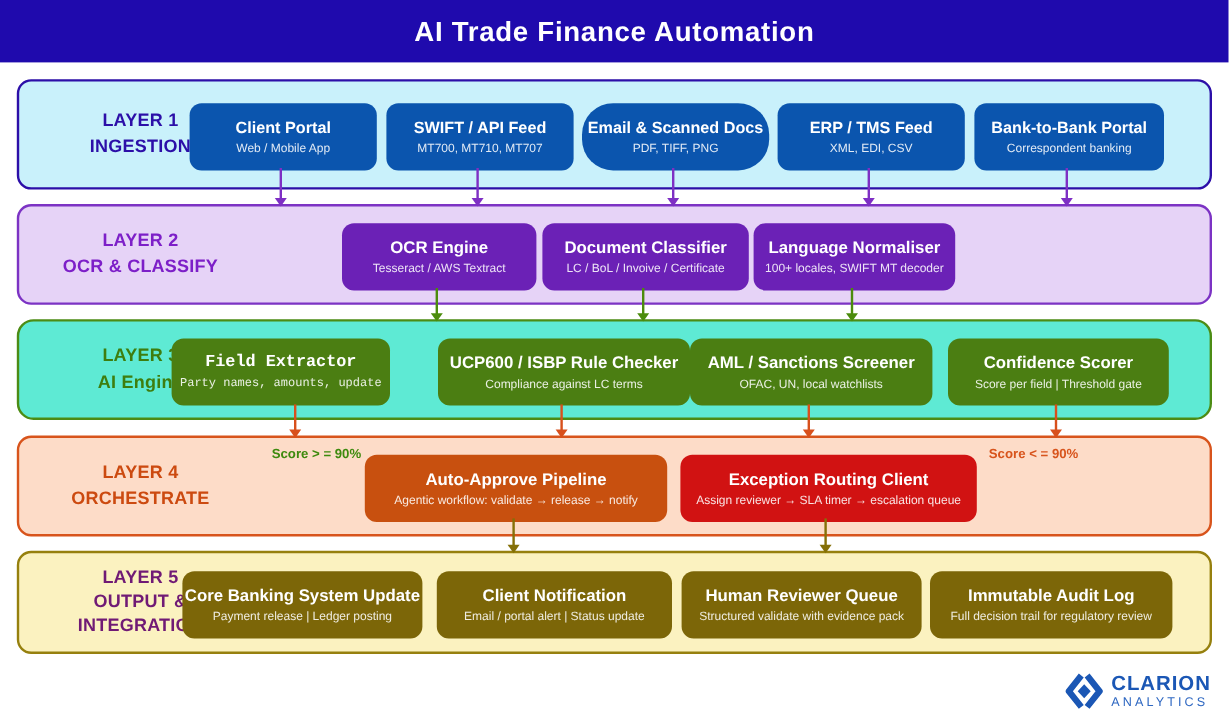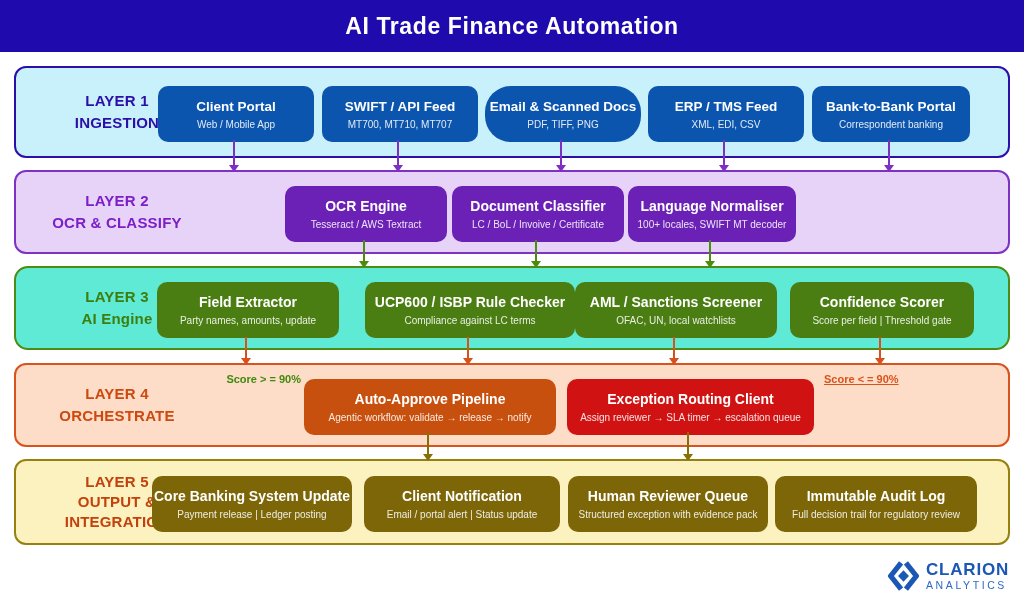--- a/index.html
+++ b/index.html
@@ -19,40 +19,40 @@
   .b4{top:363px;height:84px;background:#fddcc8;border-color:#d8541c;}
   .b5{top:459px;height:86px;background:#fbf2c0;border-color:#96800e;}
 
   .band-label{position:absolute;left:22px;top:0;width:158px;height:100%;
               display:flex;flex-direction:column;align-items:center;justify-content:center;
               font-weight:bold;font-size:15px;line-height:22px;text-align:center;letter-spacing:0.2px;}
   .b1 .band-label{color:#2c0fa8;}
   .b2 .band-label{color:#7d1fc8;}
   .b3 .band-label{color:#3e7e0e;}
   .b4 .band-label{color:#cc4a10;}
-  .b5 .band-label{color:#c2410c;line-height:20px;}
+  .b5 .band-label{color:#701a75;line-height:20px;}
 
   
   .node{position:absolute;height:56px;border-radius:10px;display:flex;flex-direction:column;
         align-items:center;justify-content:center;box-sizing:border-box;padding:2px 4px;}
   .nt{color:#ffffff;font-weight:bold;font-size:14px;white-space:nowrap;margin-bottom:5px;}
   .ns{color:rgba(255,255,255,0.88);font-size:10px;white-space:nowrap;}
   .l1 .nt{font-size:13.5px;}
   .l1{top:18px;background:#0b55ae;}
   .l2{top:14px;background:#6b21b6;}
   .l3{top:14px;background:#4b7e12;}
   .l4{top:14px;}
   .n-approve{background:#c8500f;}
   .n-exception{background:#d11212;}
   .l5{top:15px;background:#7c6608;}
 
   
   .score{position:absolute;top:8px;font-size:11px;font-weight:bold;white-space:nowrap;}
   .score-high{left:160px;width:125px;text-align:right;color:#3e8a0e;}
-  .score-low{left:808px;color:#d8541c;text-decoration:underline;}
+  .score-low{left:808px;color:#d8541c;}
 
   
   .arrow{position:absolute;width:2px;background:currentColor;}
   .arrow::after{content:"";position:absolute;left:-4px;bottom:-2px;width:0;height:0;
                 border:5px solid transparent;border-bottom:none;border-top:7px solid currentColor;}
   .arr-purple{color:#7e2fc4;top:140px;height:30px;}
   .arr-green{color:#4b8c0c;top:240px;height:26px;}
   .arr-orange{color:#d8501c;top:337px;height:26px;}
   .arr-olive{color:#857008;top:432px;height:27px;}
 
@@ -115,21 +115,21 @@
       <div class="nt">Language Normaliser</div>
       <div class="ns">100+ locales, SWIFT MT decoder</div>
     </div>
   </div>
 
   <div class="band b3">
     <div class="band-label">
       <span>LAYER 3</span>
       <span>AI Engine</span>
     </div>
-    <div class="node l3" style="left:141px;width:182px;">
+    <div class="node l3" style="left:127px;width:182px;font-family:Liberation Mono, monospace;">
       <div class="nt">Field Extractor</div>
       <div class="ns">Party names, amounts, update</div>
     </div>
     <div class="node l3" style="left:349px;width:210px;">
       <div class="nt">UCP600 / ISBP Rule Checker</div>
       <div class="ns">Compliance against LC terms</div>
     </div>
     <div class="node l3" style="left:559px;width:202px;">
       <div class="nt">AML / Sanctions Screener</div>
       <div class="ns">OFAC, UN, local watchlists</div>
@@ -166,21 +166,21 @@
     <div class="node l5" style="left:136px;width:200px;">
       <div class="nt">Core Banking System Update</div>
       <div class="ns">Payment release | Ledger posting</div>
     </div>
     <div class="node l5" style="left:348px;width:196px;">
       <div class="nt">Client Notification</div>
       <div class="ns">Email / portal alert | Status update</div>
     </div>
     <div class="node l5" style="left:552px;width:200px;">
       <div class="nt">Human Reviewer Queue</div>
-      <div class="ns">Structured exception with evidence pack</div>
+      <div class="ns">Structured validate with evidence pack</div>
     </div>
     <div class="node l5" style="left:759px;width:202px;">
       <div class="nt">Immutable Audit Log</div>
       <div class="ns">Full decision trail for regulatory review</div>
     </div>
   </div>
 
   <div class="arrow arr-purple" style="left:233px;"></div>
   <div class="arrow arr-purple" style="left:397px;"></div>
   <div class="arrow arr-purple" style="left:560px;"></div>

